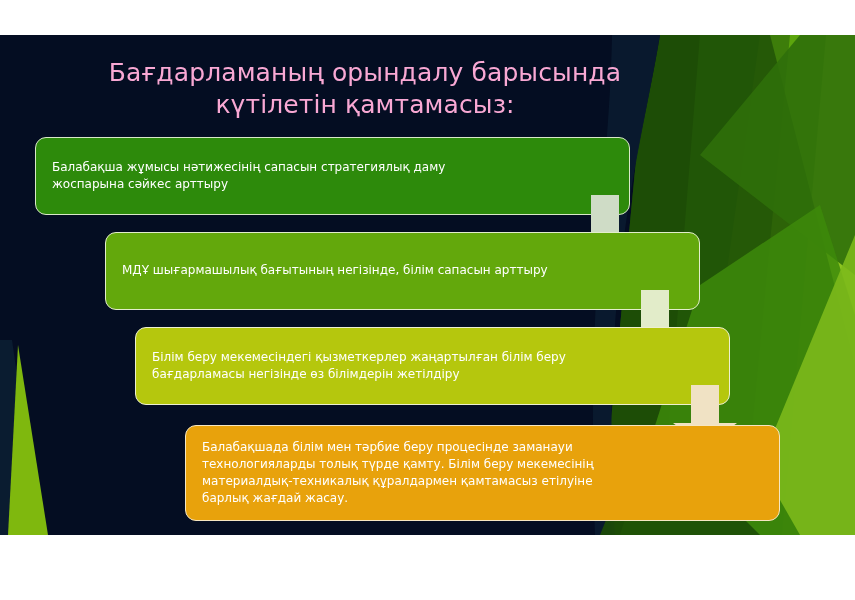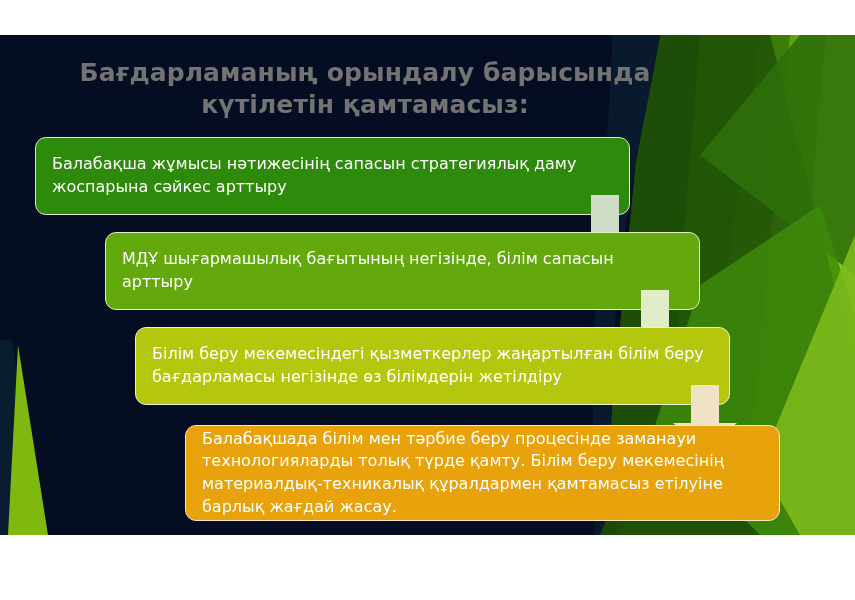--- a/index.html
+++ b/index.html
@@ -41,38 +41,38 @@
   }
 
   
   #title {
     position: absolute;
     left: 55px;
     top: 22px;
     width: 620px;
     text-align: center;
     font-size: 25px;
-    font-weight: bold;
+    font-weight: normal;
     line-height: 1.28;
-    color: #737373;
+    color: #f9a8d4;
     letter-spacing: 0.1px;
   }
   #title .t-line { display: block; white-space: nowrap; }
 
   
   .step-box {
     position: absolute;
     border-radius: 11px;
     box-sizing: border-box;
     color: #ffffff;
     display: flex;
     align-items: center;
   }
   .step-text {
-    font-size: 16px;
+    font-size: 12px;
     line-height: 1.42;
     padding: 0 16px;
     width: 100%;
     white-space: pre-line;
     color: #ffffff;
   }
   .step-box.s1 { border: 1.5px solid #d9e8c8; }
   .step-box.s2 { border: 1.5px solid #e3eecb; }
   .step-box.s3 { border: 1.5px solid #eef0cf; }
   .step-box.s4 { border: 1.5px solid #f6e6c2; }

